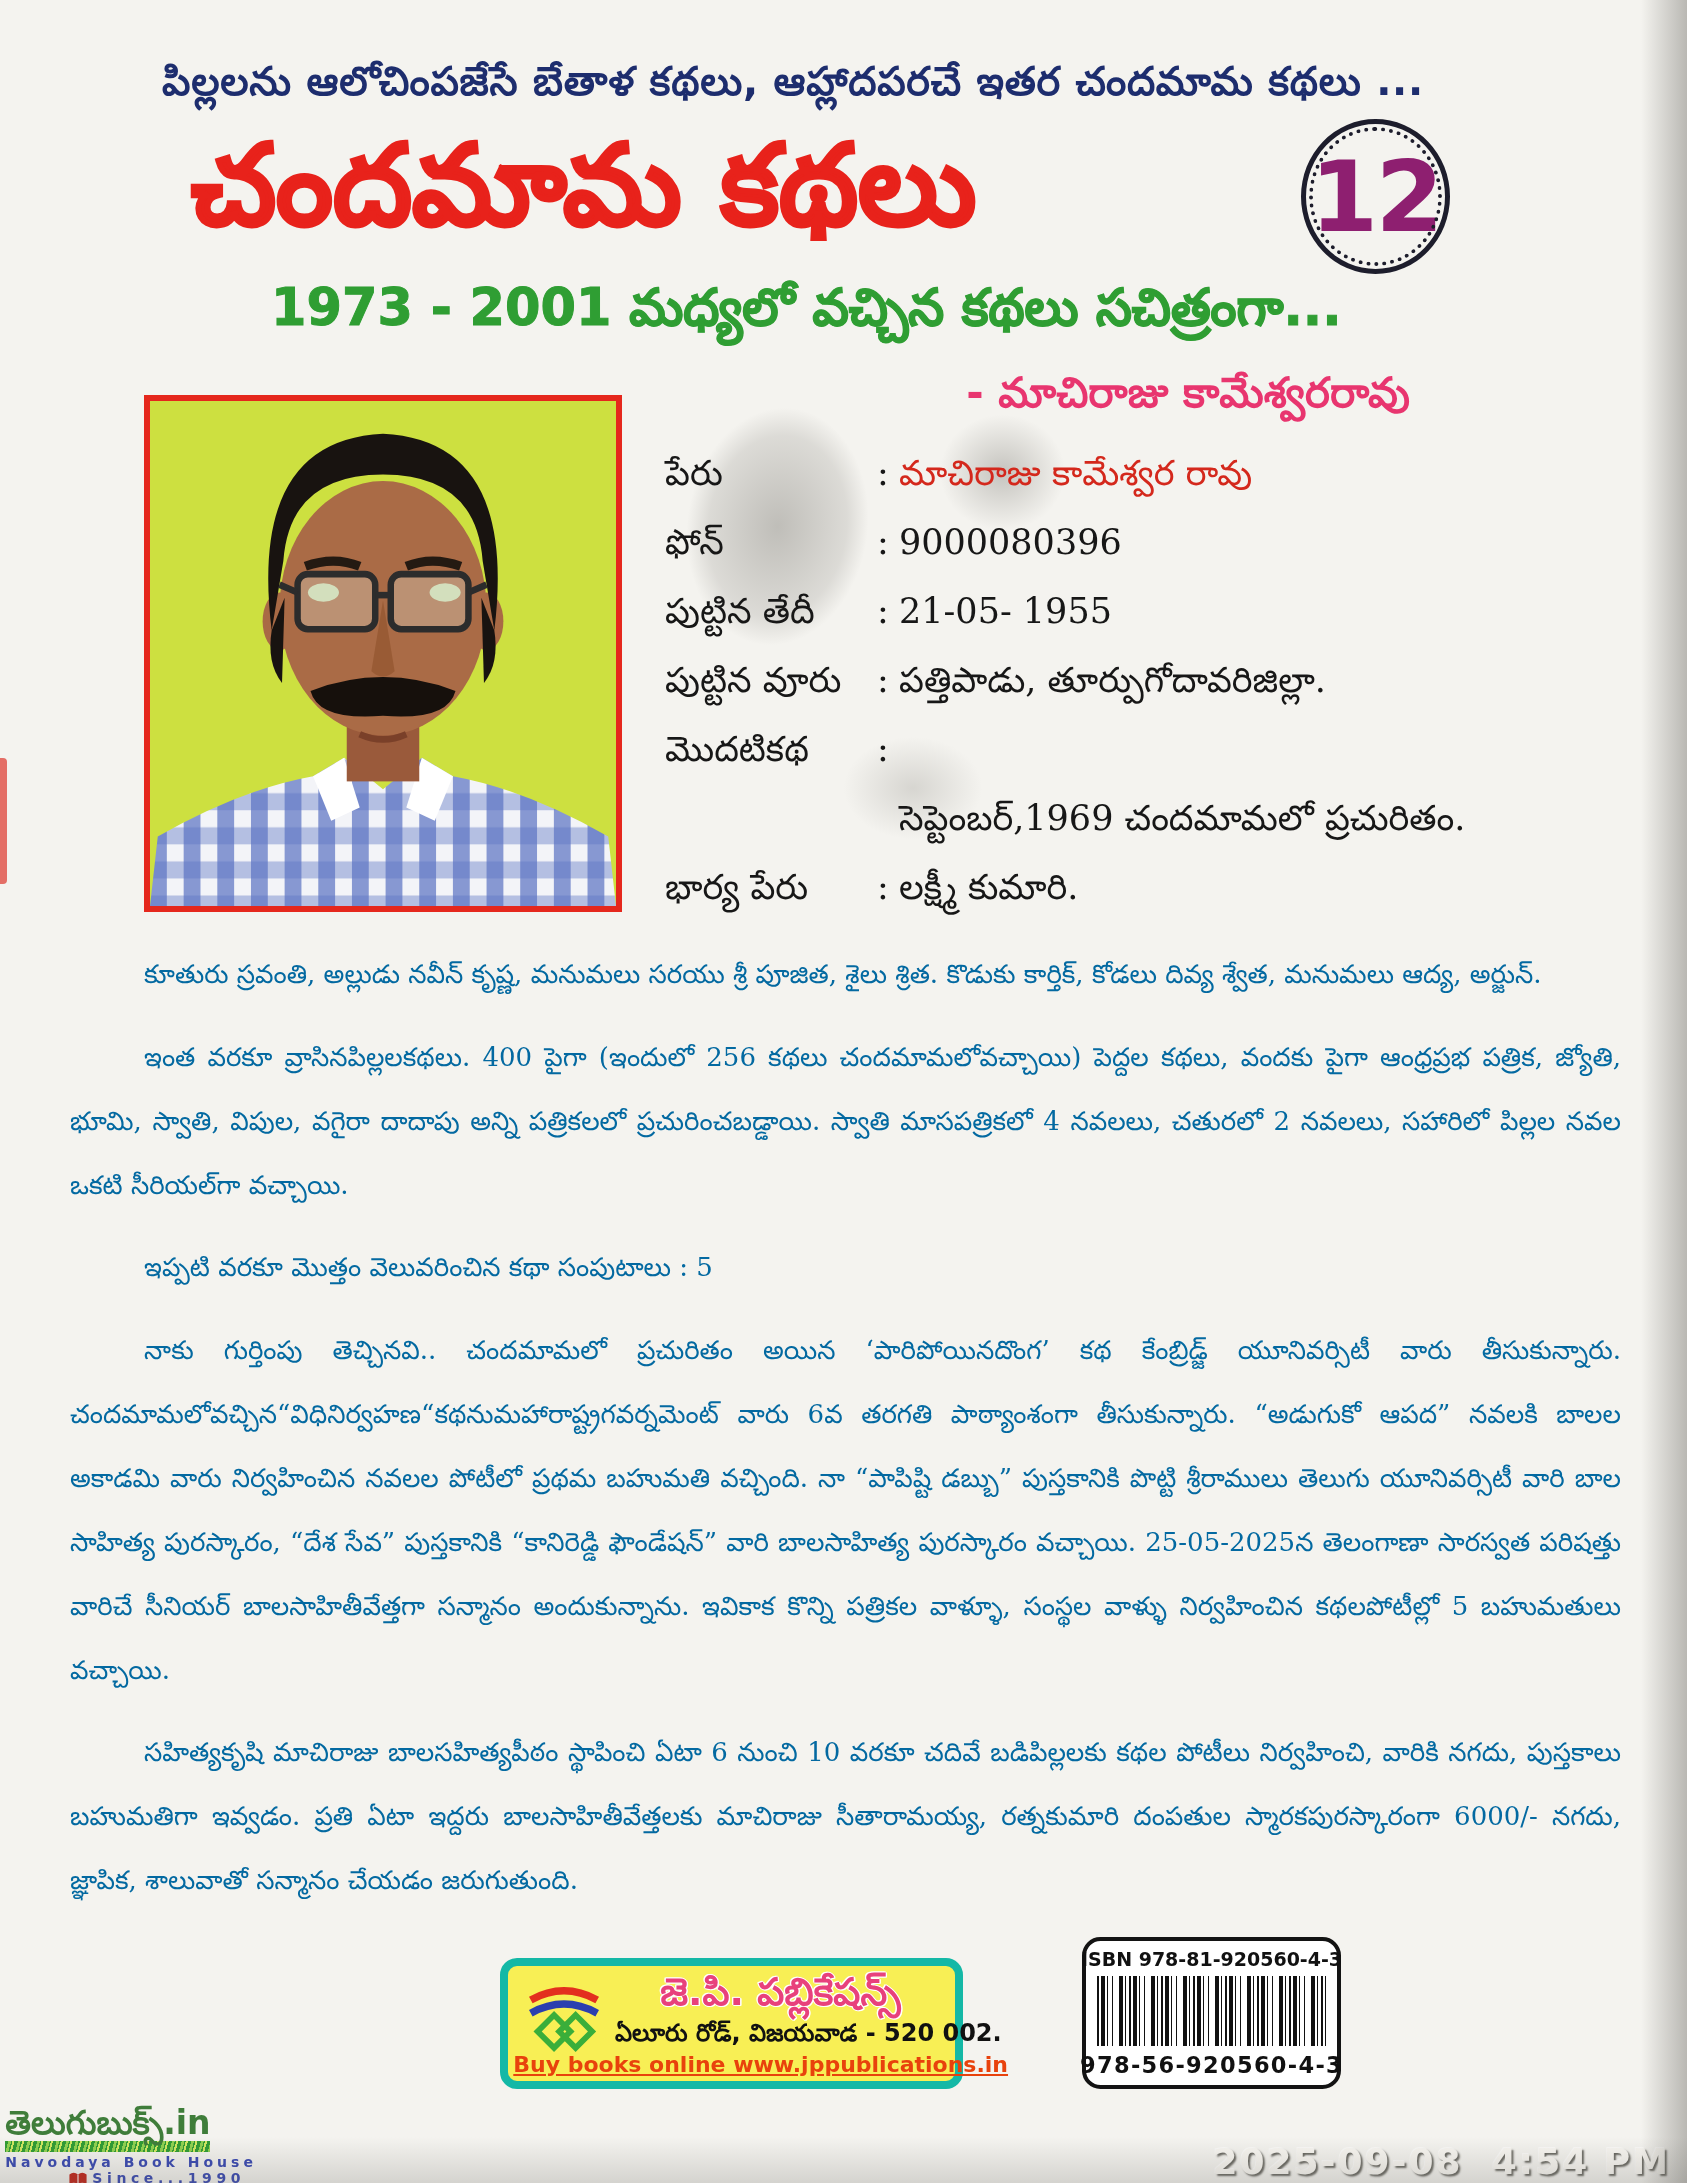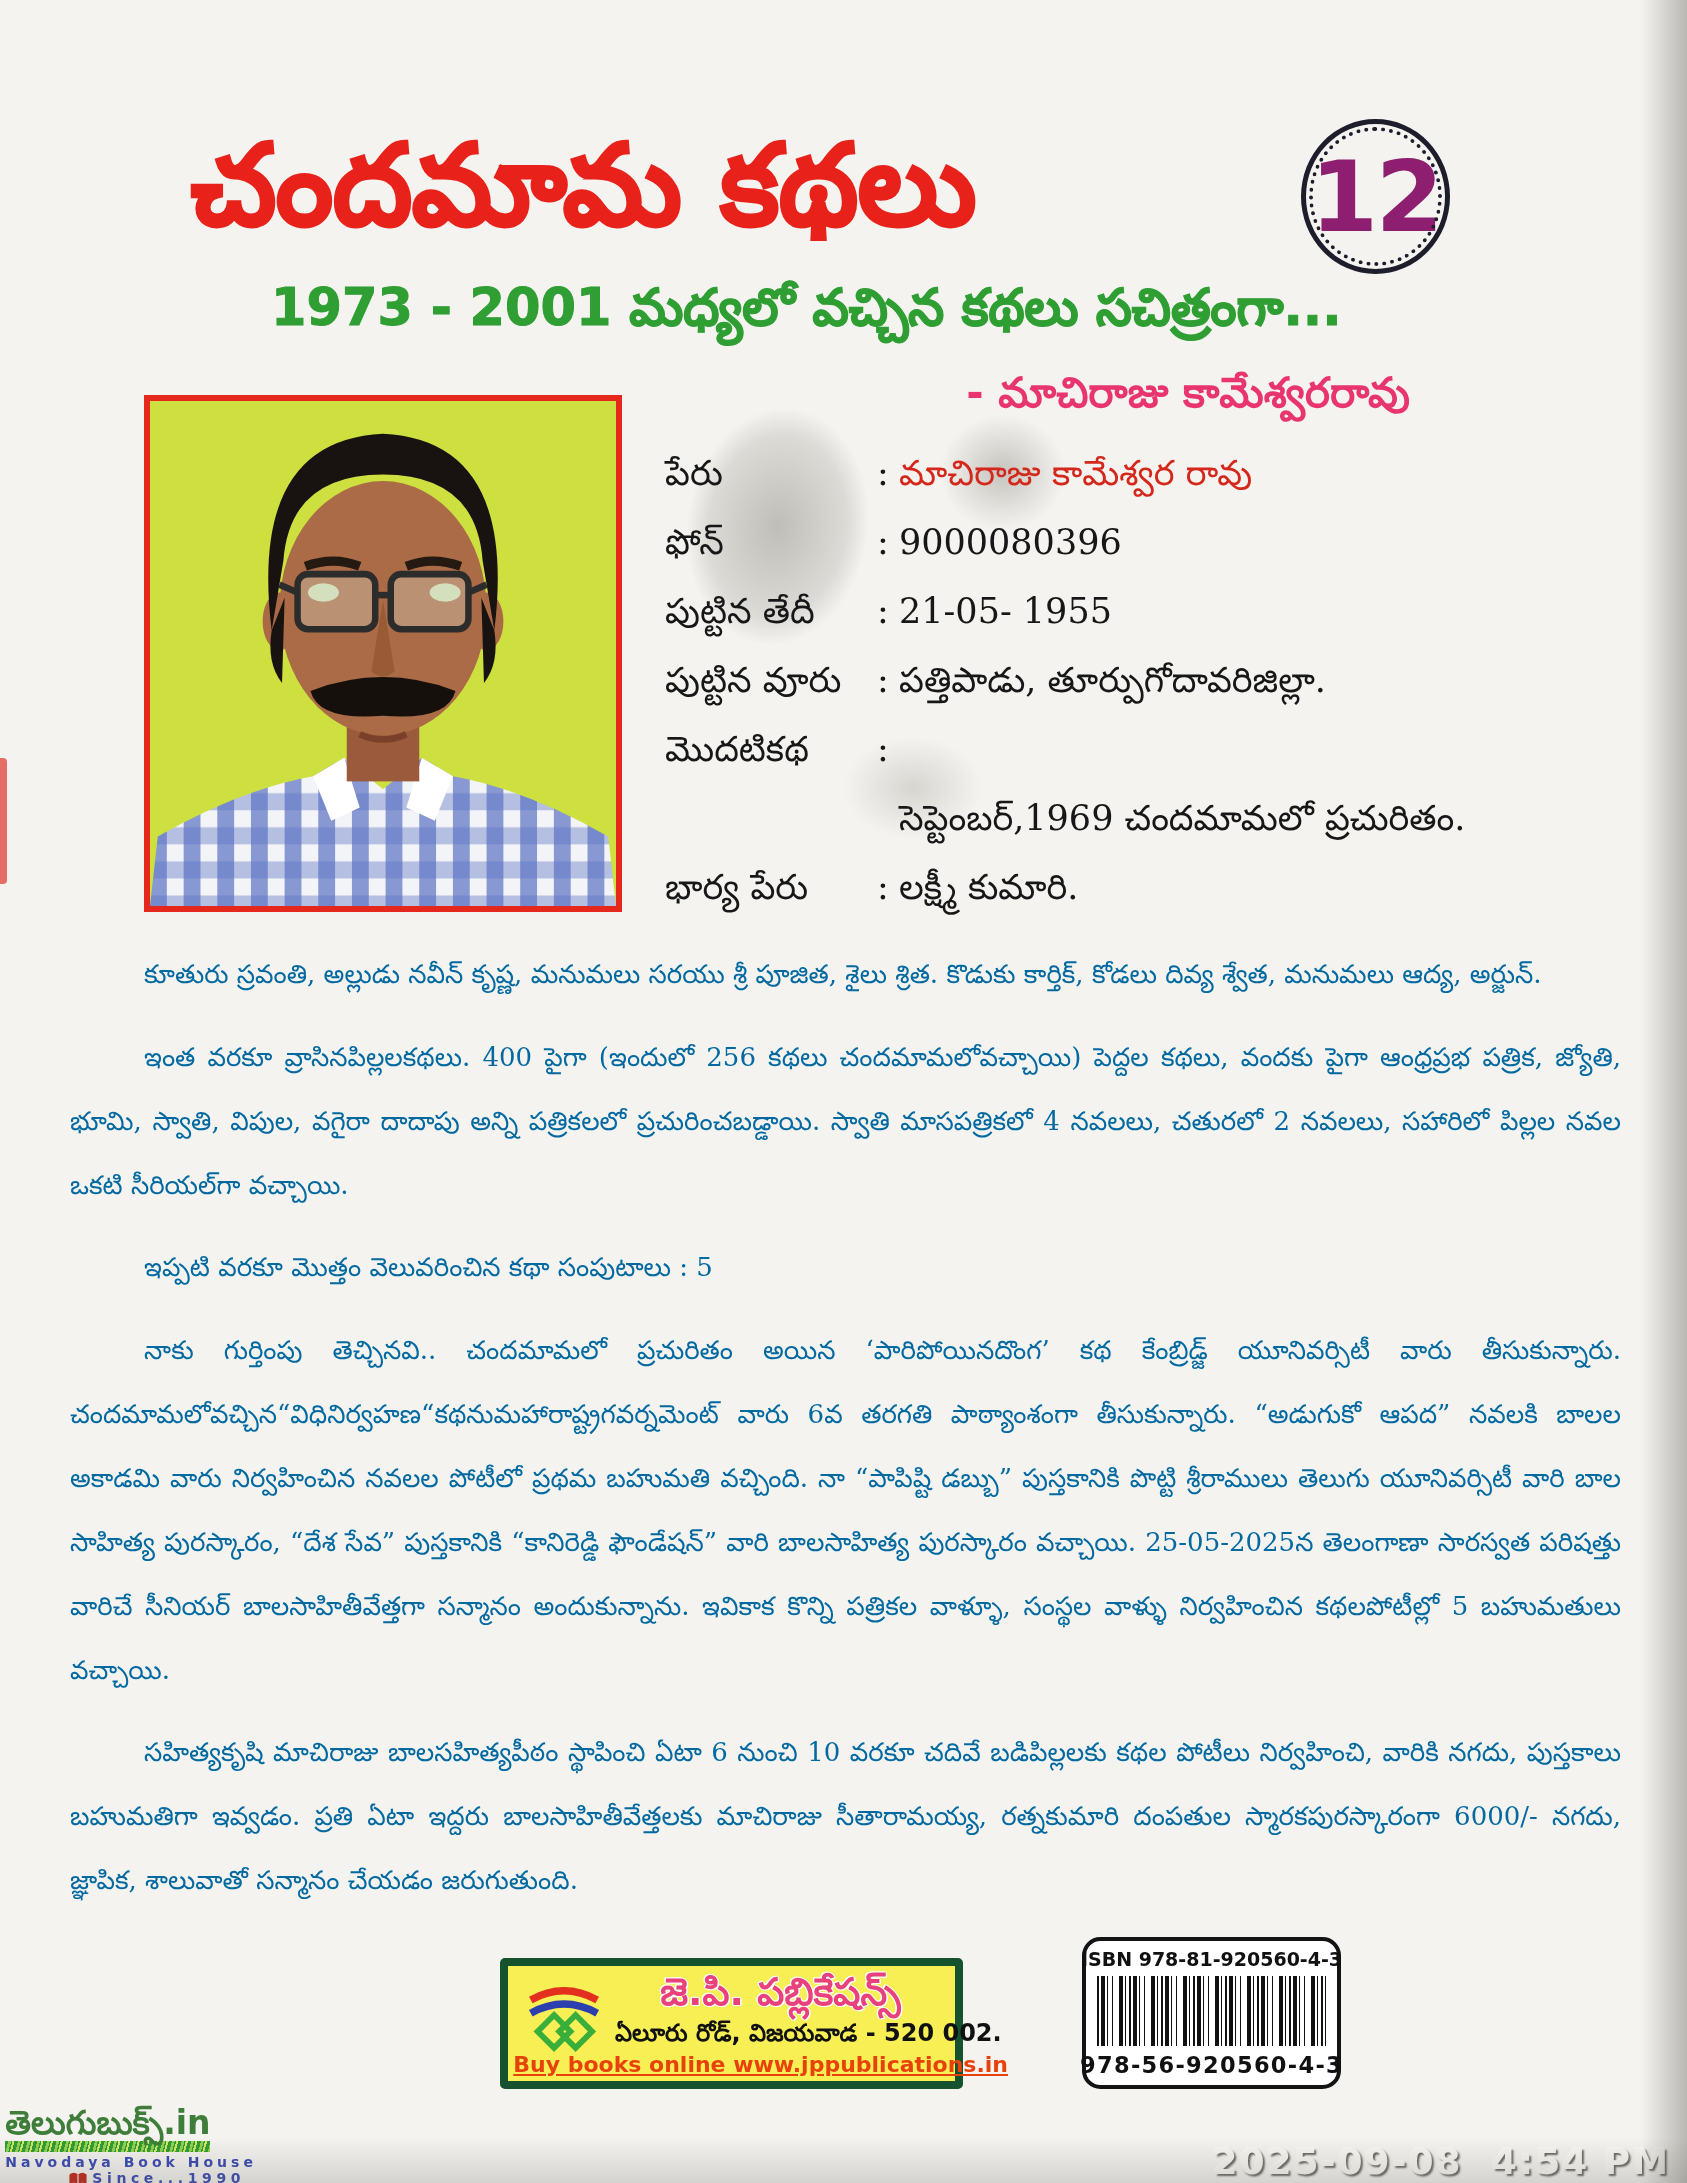--- a/index.html
+++ b/index.html
@@ -52,21 +52,21 @@
   .bio-sep{width:32px;flex:none;text-align:center;}
   .bio-value{flex:1;}
   .bio-value.red{color:#d4281c;}
   
   .body-text{position:absolute;left:70px;top:942px;width:1551px;
     font-family:"DejaVu Serif",serif;font-size:26px;line-height:64px;
     text-align:justify;color:#0369a1;}
   .body-text p{margin:0 0 18.5px 0;text-indent:74px;}
   
   .publisher-box{position:absolute;left:500px;top:1958px;width:463px;height:131px;
-    background:#f8ef55;border:8px solid #14532d;border-radius:5px;box-sizing:border-box;}
+    background:#f8ef55;border:8px solid #14b8a6;border-radius:17px;box-sizing:border-box;}
   .pub-logo{position:absolute;left:9.3px;top:9.3px;width:94px;height:83px;}
   .pub-name{position:absolute;left:107px;top:6.6px;width:331px;text-align:center;
     font-size:38px;font-weight:900;color:#e8417c;line-height:1.05;white-space:nowrap;
     text-shadow:1.3px 0 0 #fff,-1.3px 0 0 #fff,0 1.3px 0 #fff,0 -1.3px 0 #fff,1.3px 1.3px 0 #fff,-1.3px -1.3px 0 #fff;}
   .pub-address{position:absolute;left:107px;top:53px;width:331px;text-align:center;
     font-size:24px;font-weight:700;color:#111;white-space:nowrap;}
   .pub-url{position:absolute;left:5.3px;right:5.3px;bottom:4px;text-align:center;
     font-size:22px;font-weight:700;color:#e8420c;white-space:nowrap;text-decoration:underline;}
   
   .barcode-box{position:absolute;left:1082px;top:1937px;width:259px;height:152px;
@@ -97,20 +97,21 @@
 </head>
 <body>
 
 <div class="page">
 
   <div class="smudge smudge-1"></div>
   <div class="smudge smudge-2"></div>
   <div class="smudge smudge-3"></div>
   <div class="left-red-mark"></div>
 
+  <div class="tagline">పిల్లలను ఆలోచింపజేసే బేతాళ కథలు, ఆహ్లాదపరచే ఇతర చందమామ కథలు ...</div>
   <div class="title">చందమామ కథలు</div>
   <div class="volume-badge">
     <span class="volume-number">12</span>
   </div>
   <div class="subtitle">1973 - 2001 మధ్యలో వచ్చిన కథలు సచిత్రంగా...</div>
   <div class="author-byline">- మాచిరాజు కామేశ్వరరావు</div>
 
   <div class="photo">
     <svg viewBox="0 0 360 385" preserveAspectRatio="none">
       <defs>

